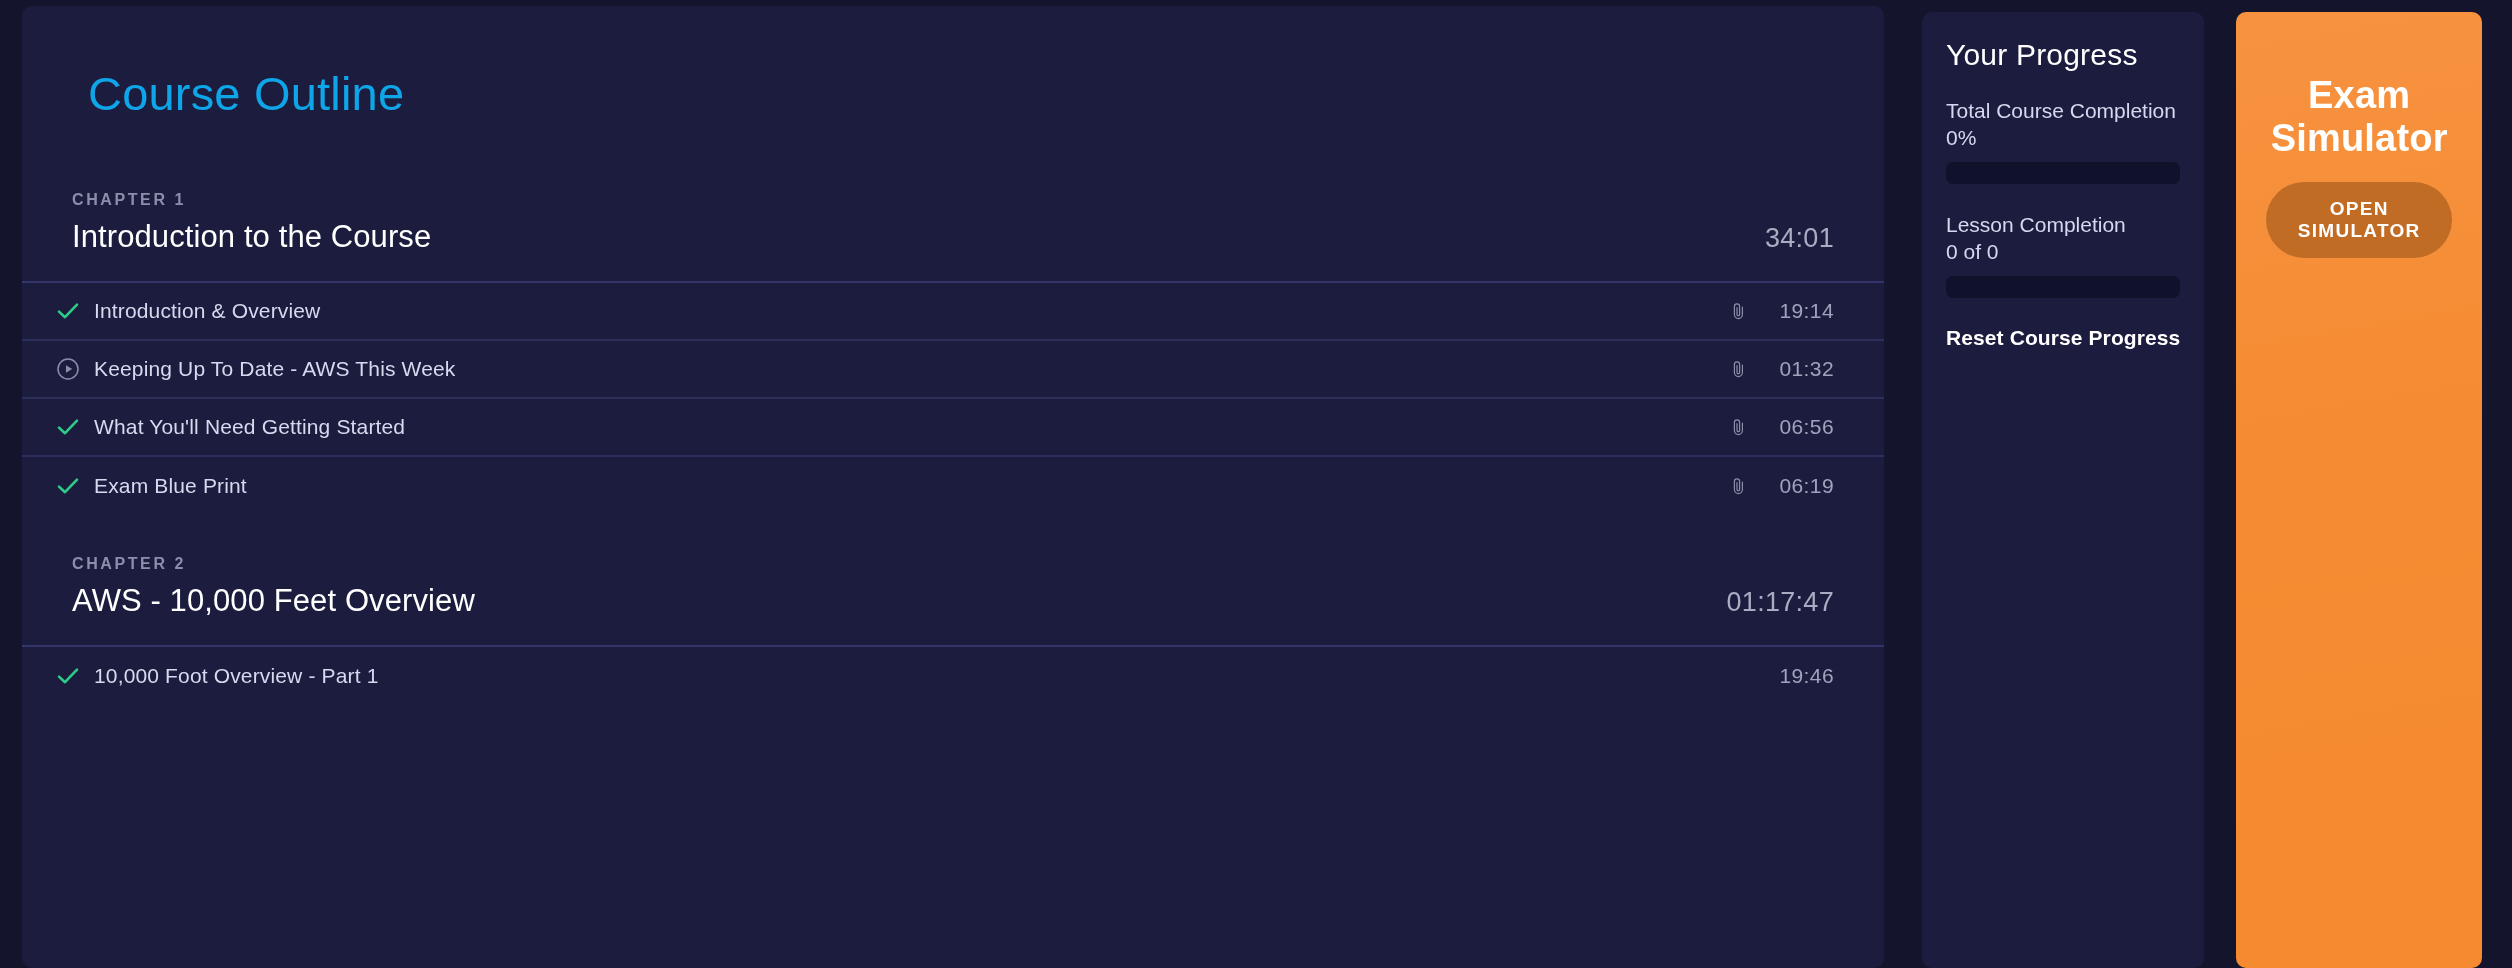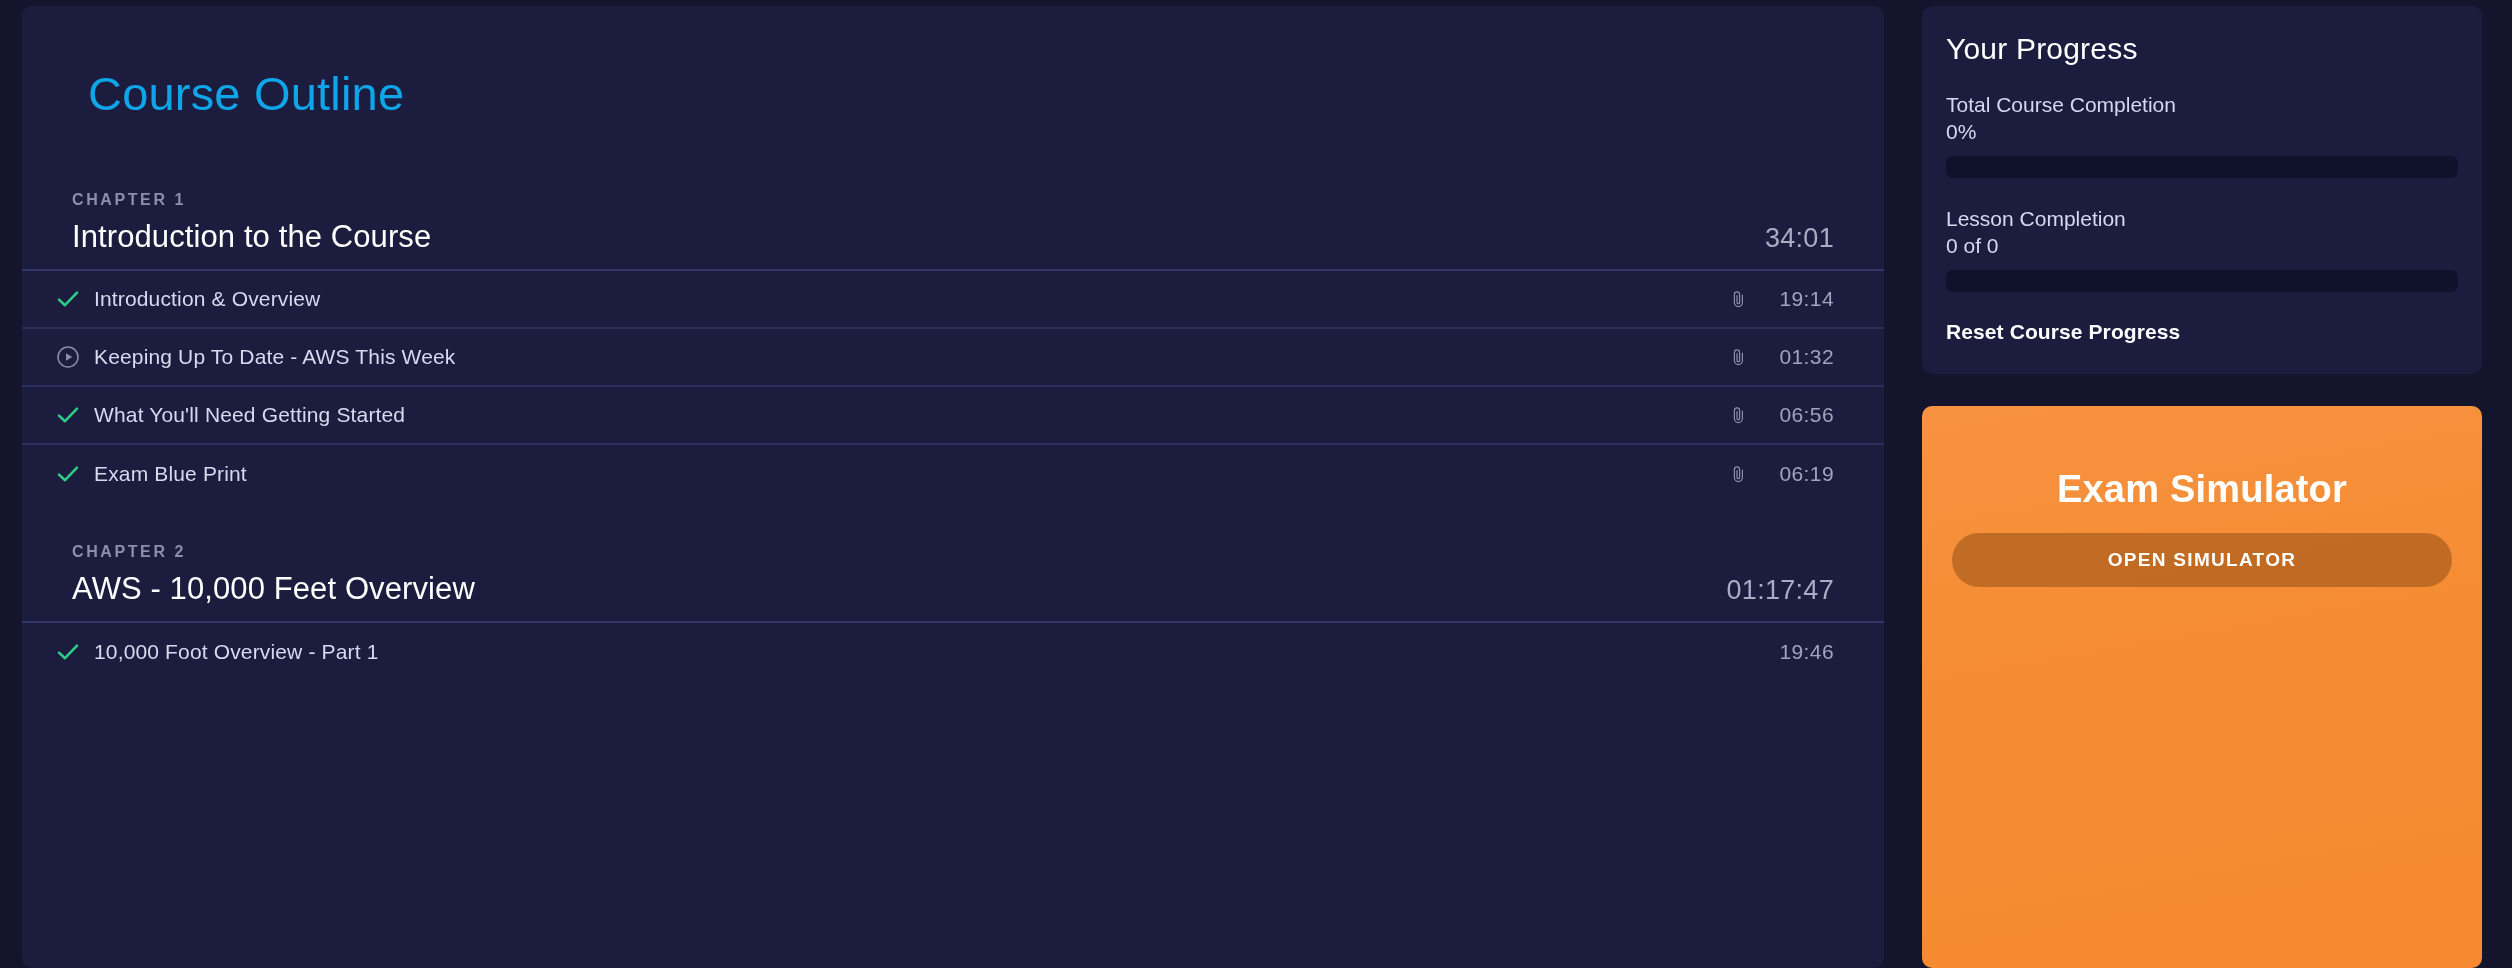--- a/index.html
+++ b/index.html
@@ -56,21 +56,21 @@
     letter-spacing: 2.6px;
     font-weight: 600;
     color: #8c8fab;
     text-transform: uppercase;
     margin: 0 0 10px 0;
   }
   .chapter-row {
     display: flex;
     align-items: baseline;
     justify-content: space-between;
-    padding-bottom: 14px;
+    padding-bottom: 26px;
   }
   .chapter-name {
     font-size: 31px;
     font-weight: 500;
     color: #ffffff;
     letter-spacing: 0.1px;
   }
   .chapter-duration {
     font-size: 27px;
     color: #a9acc2;
@@ -119,23 +119,23 @@
     letter-spacing: 0.4px;
     font-variant-numeric: tabular-nums;
     min-width: 72px;
     text-align: right;
   }
   .chapter-gap { height: 40px; }
 
   
   .sidebar {
     width: 560px;
-    margin-top: 6px;
-    display: flex;
-    flex-direction: column;
+    margin-top: 12px;
+    display: flex;
+    flex-direction: row;
     gap: 32px;
   }
   .progress-card {
     background: #1c1d3e;
     border-radius: 10px;
     padding: 26px 24px 30px 24px;
     box-sizing: border-box;
   }
   .progress-title {
     font-size: 30px;

